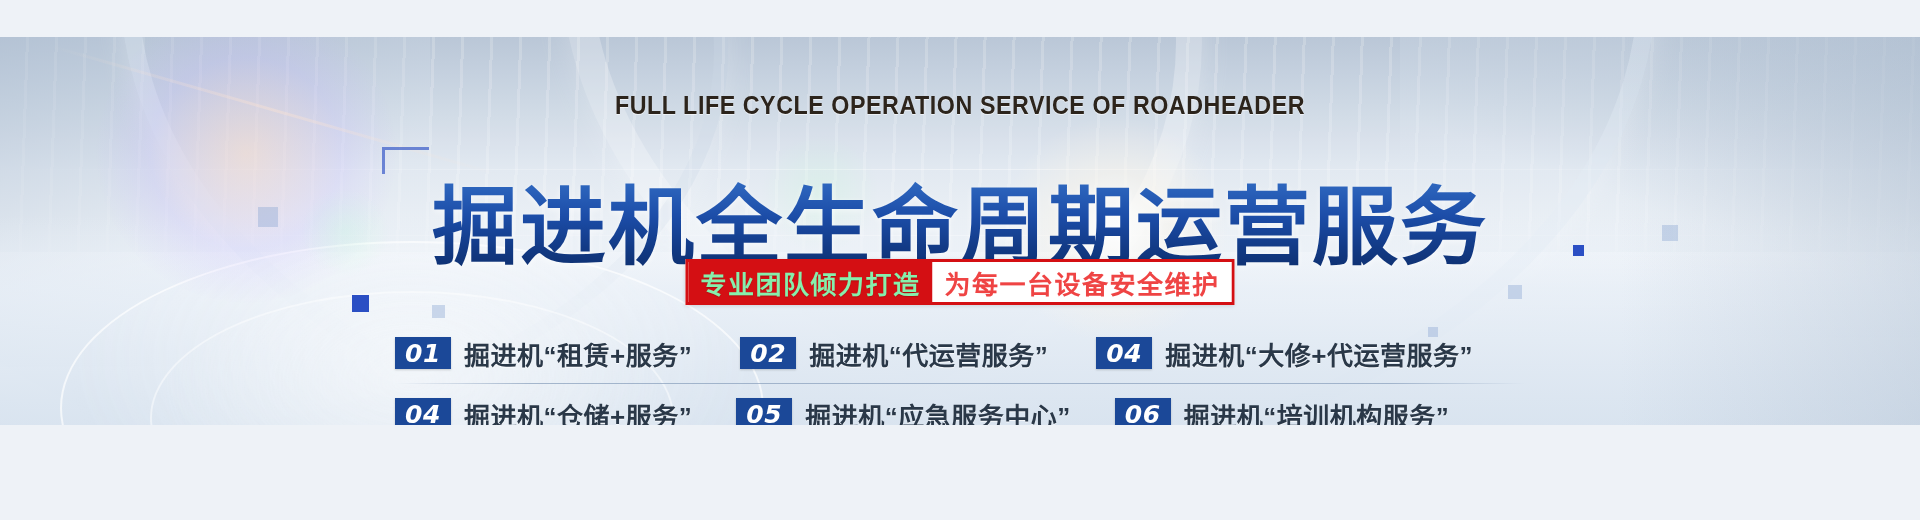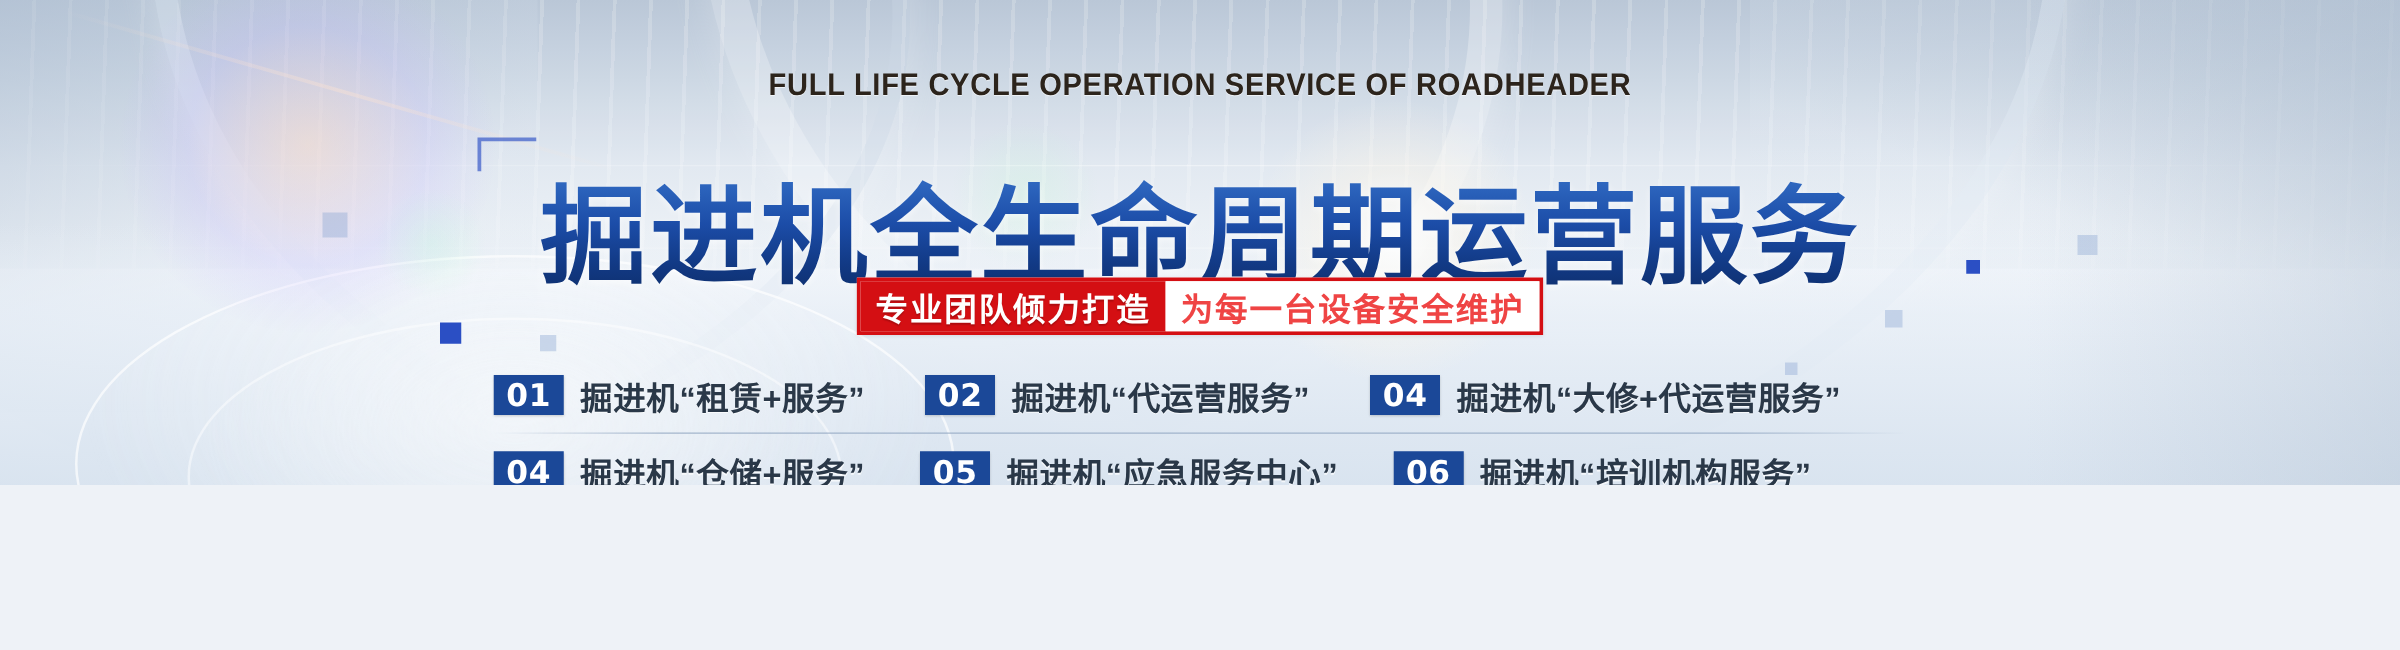--- a/index.html
+++ b/index.html
@@ -9,20 +9,21 @@
     font-family:"Liberation Sans","DejaVu Sans",sans-serif;
     background:#eef2f7;
   }
 
   .banner{
     position:relative;
     width:1920px;height:388px;
     overflow:hidden;
     background:
       linear-gradient(180deg,#dfe6ef 0%,#eaf0f6 18%,#f3f6fa 42%,#fbfcfe 68%,#eef3f8 100%);
+    margin-top: 37px;
   }
 
   
   .bg-layer{position:absolute;inset:0;pointer-events:none;}
 
   .ceiling{
     position:absolute;left:0;top:0;width:1920px;height:215px;
     background:
       linear-gradient(180deg,#b9c6d6 0%,#ccd7e4 30%,#e2e9f1 62%,#f0f4f8 100%);
     opacity:.95;
@@ -136,21 +137,21 @@
   .slogan{
     position:absolute;top:222px;left:50%;transform:translateX(-50%);
     display:flex;align-items:stretch;
     border:3px solid #d40f13;
     background:#ffffff;
     height:40px;
     box-shadow:0 1px 4px rgba(0,0,0,.12);
   }
   .slogan-a{
     background:#d40f13;
-    color:#ffffff;
+    color:#86efac;
     font-size:26px;
     font-weight:900;
     letter-spacing:1.5px;
     padding:0 12px;
     display:flex;align-items:center;
     font-family:"DejaVu Sans","Liberation Sans",sans-serif;
     text-shadow:0 1px 1px rgba(0,0,0,.18);
   }
   .slogan-b{
     background:#ffffff;
@@ -181,20 +182,21 @@
     display:flex;align-items:center;
     white-space:nowrap;
   }
   .svc-num{
     display:inline-flex;align-items:center;justify-content:center;
     min-width:46px;height:32px;
     background:#1b4898;
     color:#ffffff;
     font-size:25px;
     font-weight:800;
+    font-style:italic;
     letter-spacing:.5px;
     padding:0 5px;
     font-family:"DejaVu Sans","Liberation Sans",sans-serif;
     box-shadow:0 1px 2px rgba(0,0,0,.18);
   }
   .svc-label{
     margin-left:13px;
     font-size:26px;
     font-weight:600;
     color:#2a3848;

